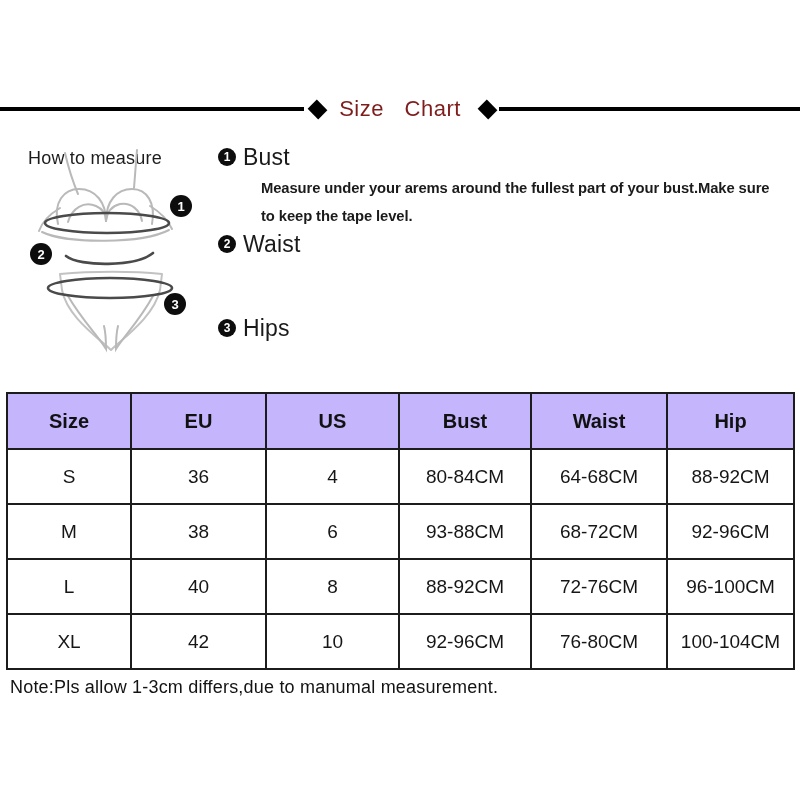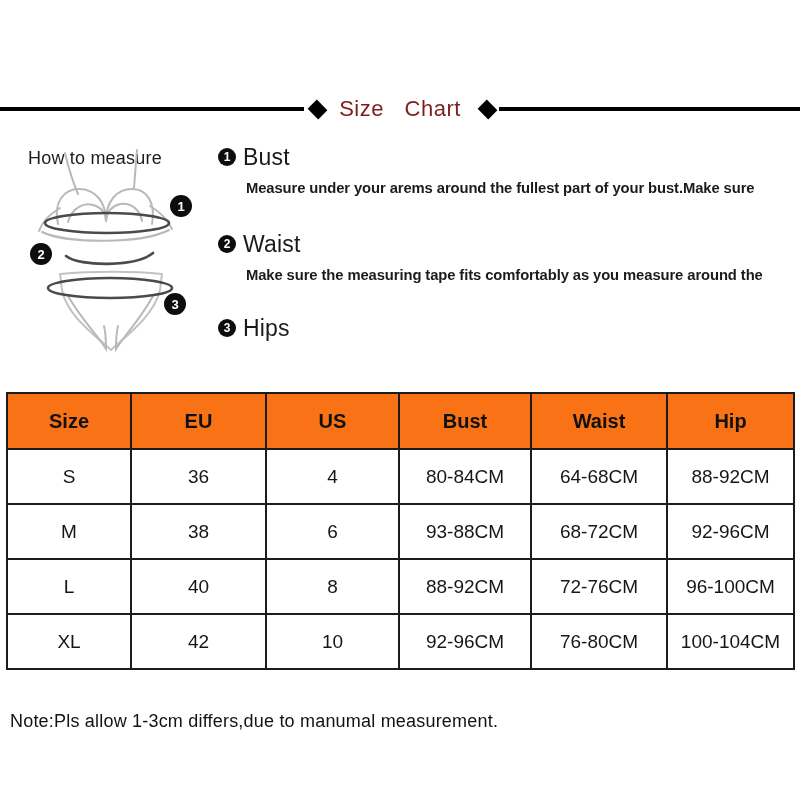--- a/index.html
+++ b/index.html
@@ -41,44 +41,44 @@
   .sec-waist { top:230px; }
   .sec-hips  { top:314px; }
   .sec-head { display:flex; align-items:center; gap:7px; height:28px; }
   .num-badge {
     width:18px; height:18px; border-radius:50%; background:#0d0d0d;
     color:#fff; font-size:12px; font-weight:bold;
     display:inline-flex; align-items:center; justify-content:center;
     flex:0 0 auto;
   }
   .sec-title { font-size:23px; color:#1a1a1a; letter-spacing:0.2px; }
-  .sec-body { margin:3px 0 0 28px; }
+  .sec-body { margin:3px 0 0 43px; }
   .sec-line {
     font-size:14.8px; font-weight:bold; color:#1b1b1b;
     line-height:28px; white-space:nowrap; letter-spacing:-0.1px;
   }
 
   
   .size-table {
     position:absolute; left:6px; top:392px;
     border-collapse:collapse; table-layout:fixed; width:787px;
   }
   .size-table th, .size-table td {
     border:2px solid #1c1c1c; text-align:center; vertical-align:middle;
     overflow:hidden;
   }
   .size-table th {
-    background:#f97316; font-size:20px; font-weight:bold;
+    background:#c4b5fd; font-size:20px; font-weight:bold;
     height:56px; color:#111;
   }
   .size-table td { font-size:19px; height:55px; color:#161616; }
 
   
   .note-text {
-    position:absolute; left:10px; top:711px;
+    position:absolute; left:10px; top:677px;
     font-size:18px; color:#131313; letter-spacing:0.2px;
   }
 
   
   .garment { fill:none; stroke:#b9b9b9; stroke-width:2; stroke-linecap:round; }
   .garment-fill { fill:#ffffff; stroke:#c2c2c2; stroke-width:2; stroke-linejoin:round; }
   .tape { fill:none; stroke:#4a4a4a; stroke-width:2.6; stroke-linecap:round; }
   .marker-circle { fill:#0d0d0d; }
   .marker-num {
     fill:#ffffff; font-family:"Liberation Sans",sans-serif;
@@ -134,30 +134,30 @@
   </svg>
 </div>
 
 <div class="measure-section sec-bust">
   <div class="sec-head">
     <span class="num-badge">1</span>
     <span class="sec-title">Bust</span>
   </div>
   <div class="sec-body">
     <div class="sec-line">Measure under your arems around the fullest part of your bust.Make sure</div>
+    <div class="sec-line">to keep the tape level.</div>
   </div>
 </div>
 
 <div class="measure-section sec-waist">
   <div class="sec-head">
     <span class="num-badge">2</span>
     <span class="sec-title">Waist</span>
   </div>
   <div class="sec-body">
-    <div class="sec-line">Make sure the measuring tape fits comfortably as you measure around the</div>
   </div>
 </div>
 
 <div class="measure-section sec-hips">
   <div class="sec-head">
     <span class="num-badge">3</span>
     <span class="sec-title">Hips</span>
   </div>
 </div>
 

